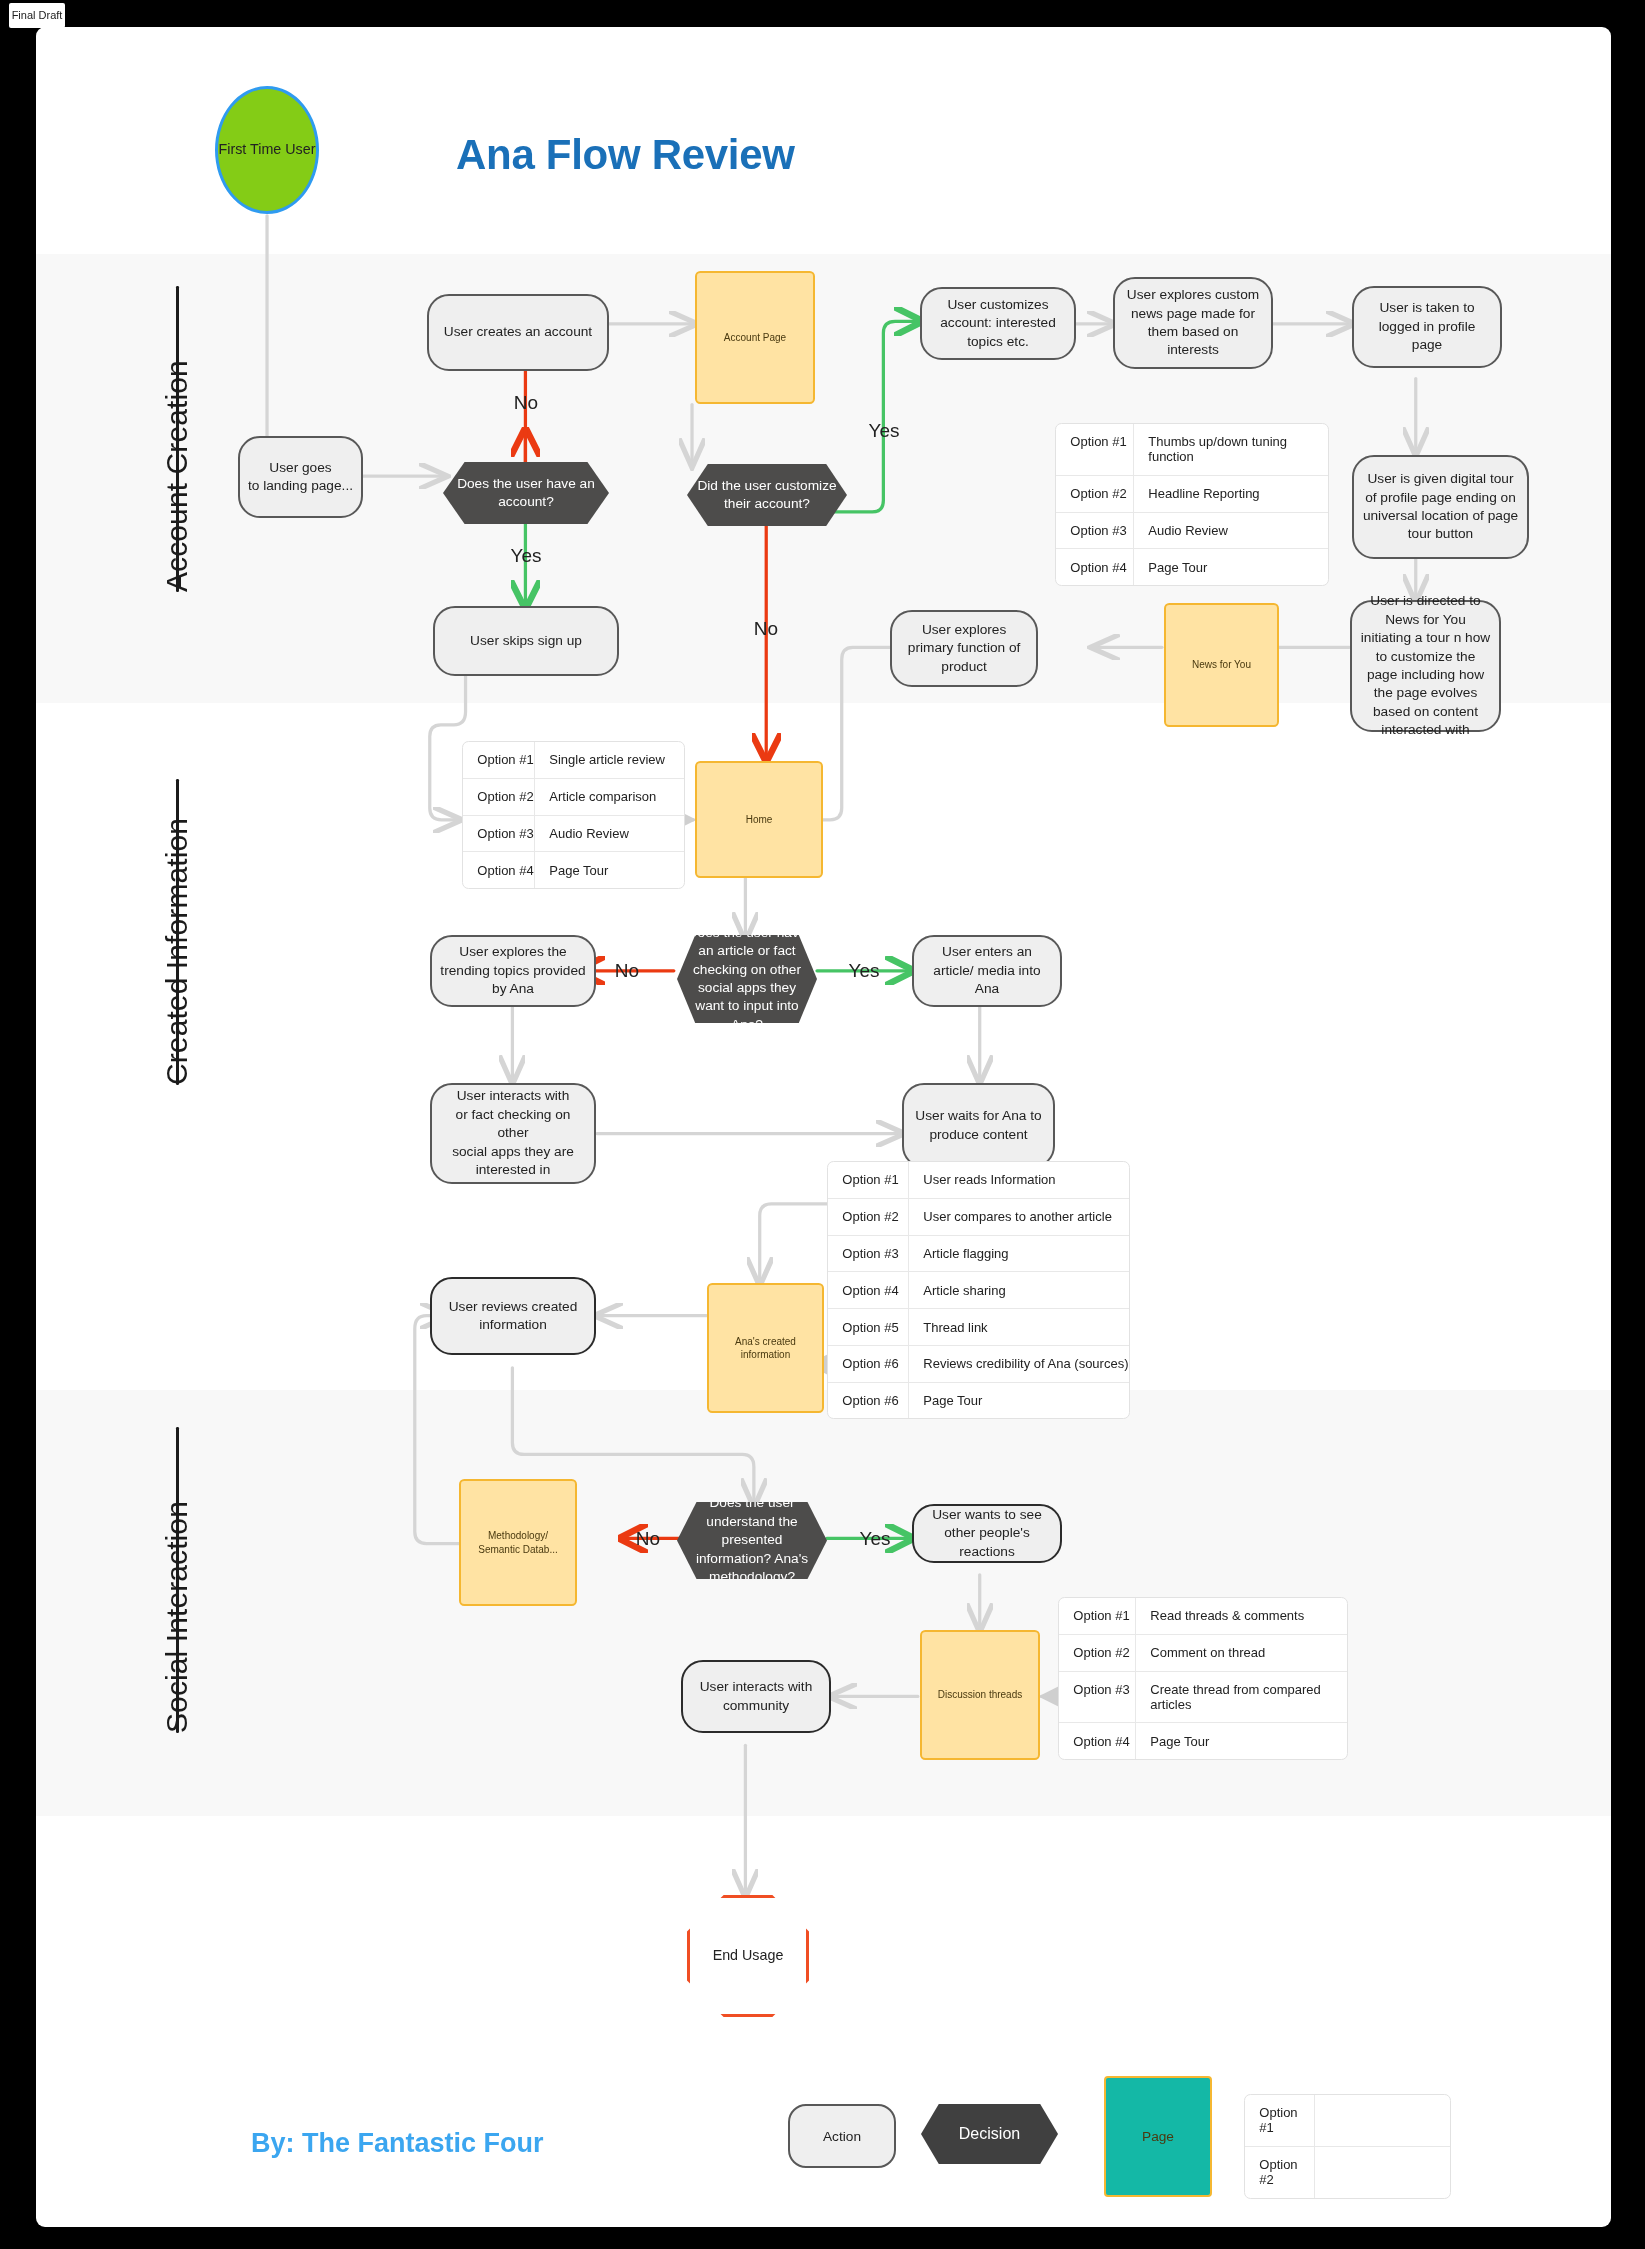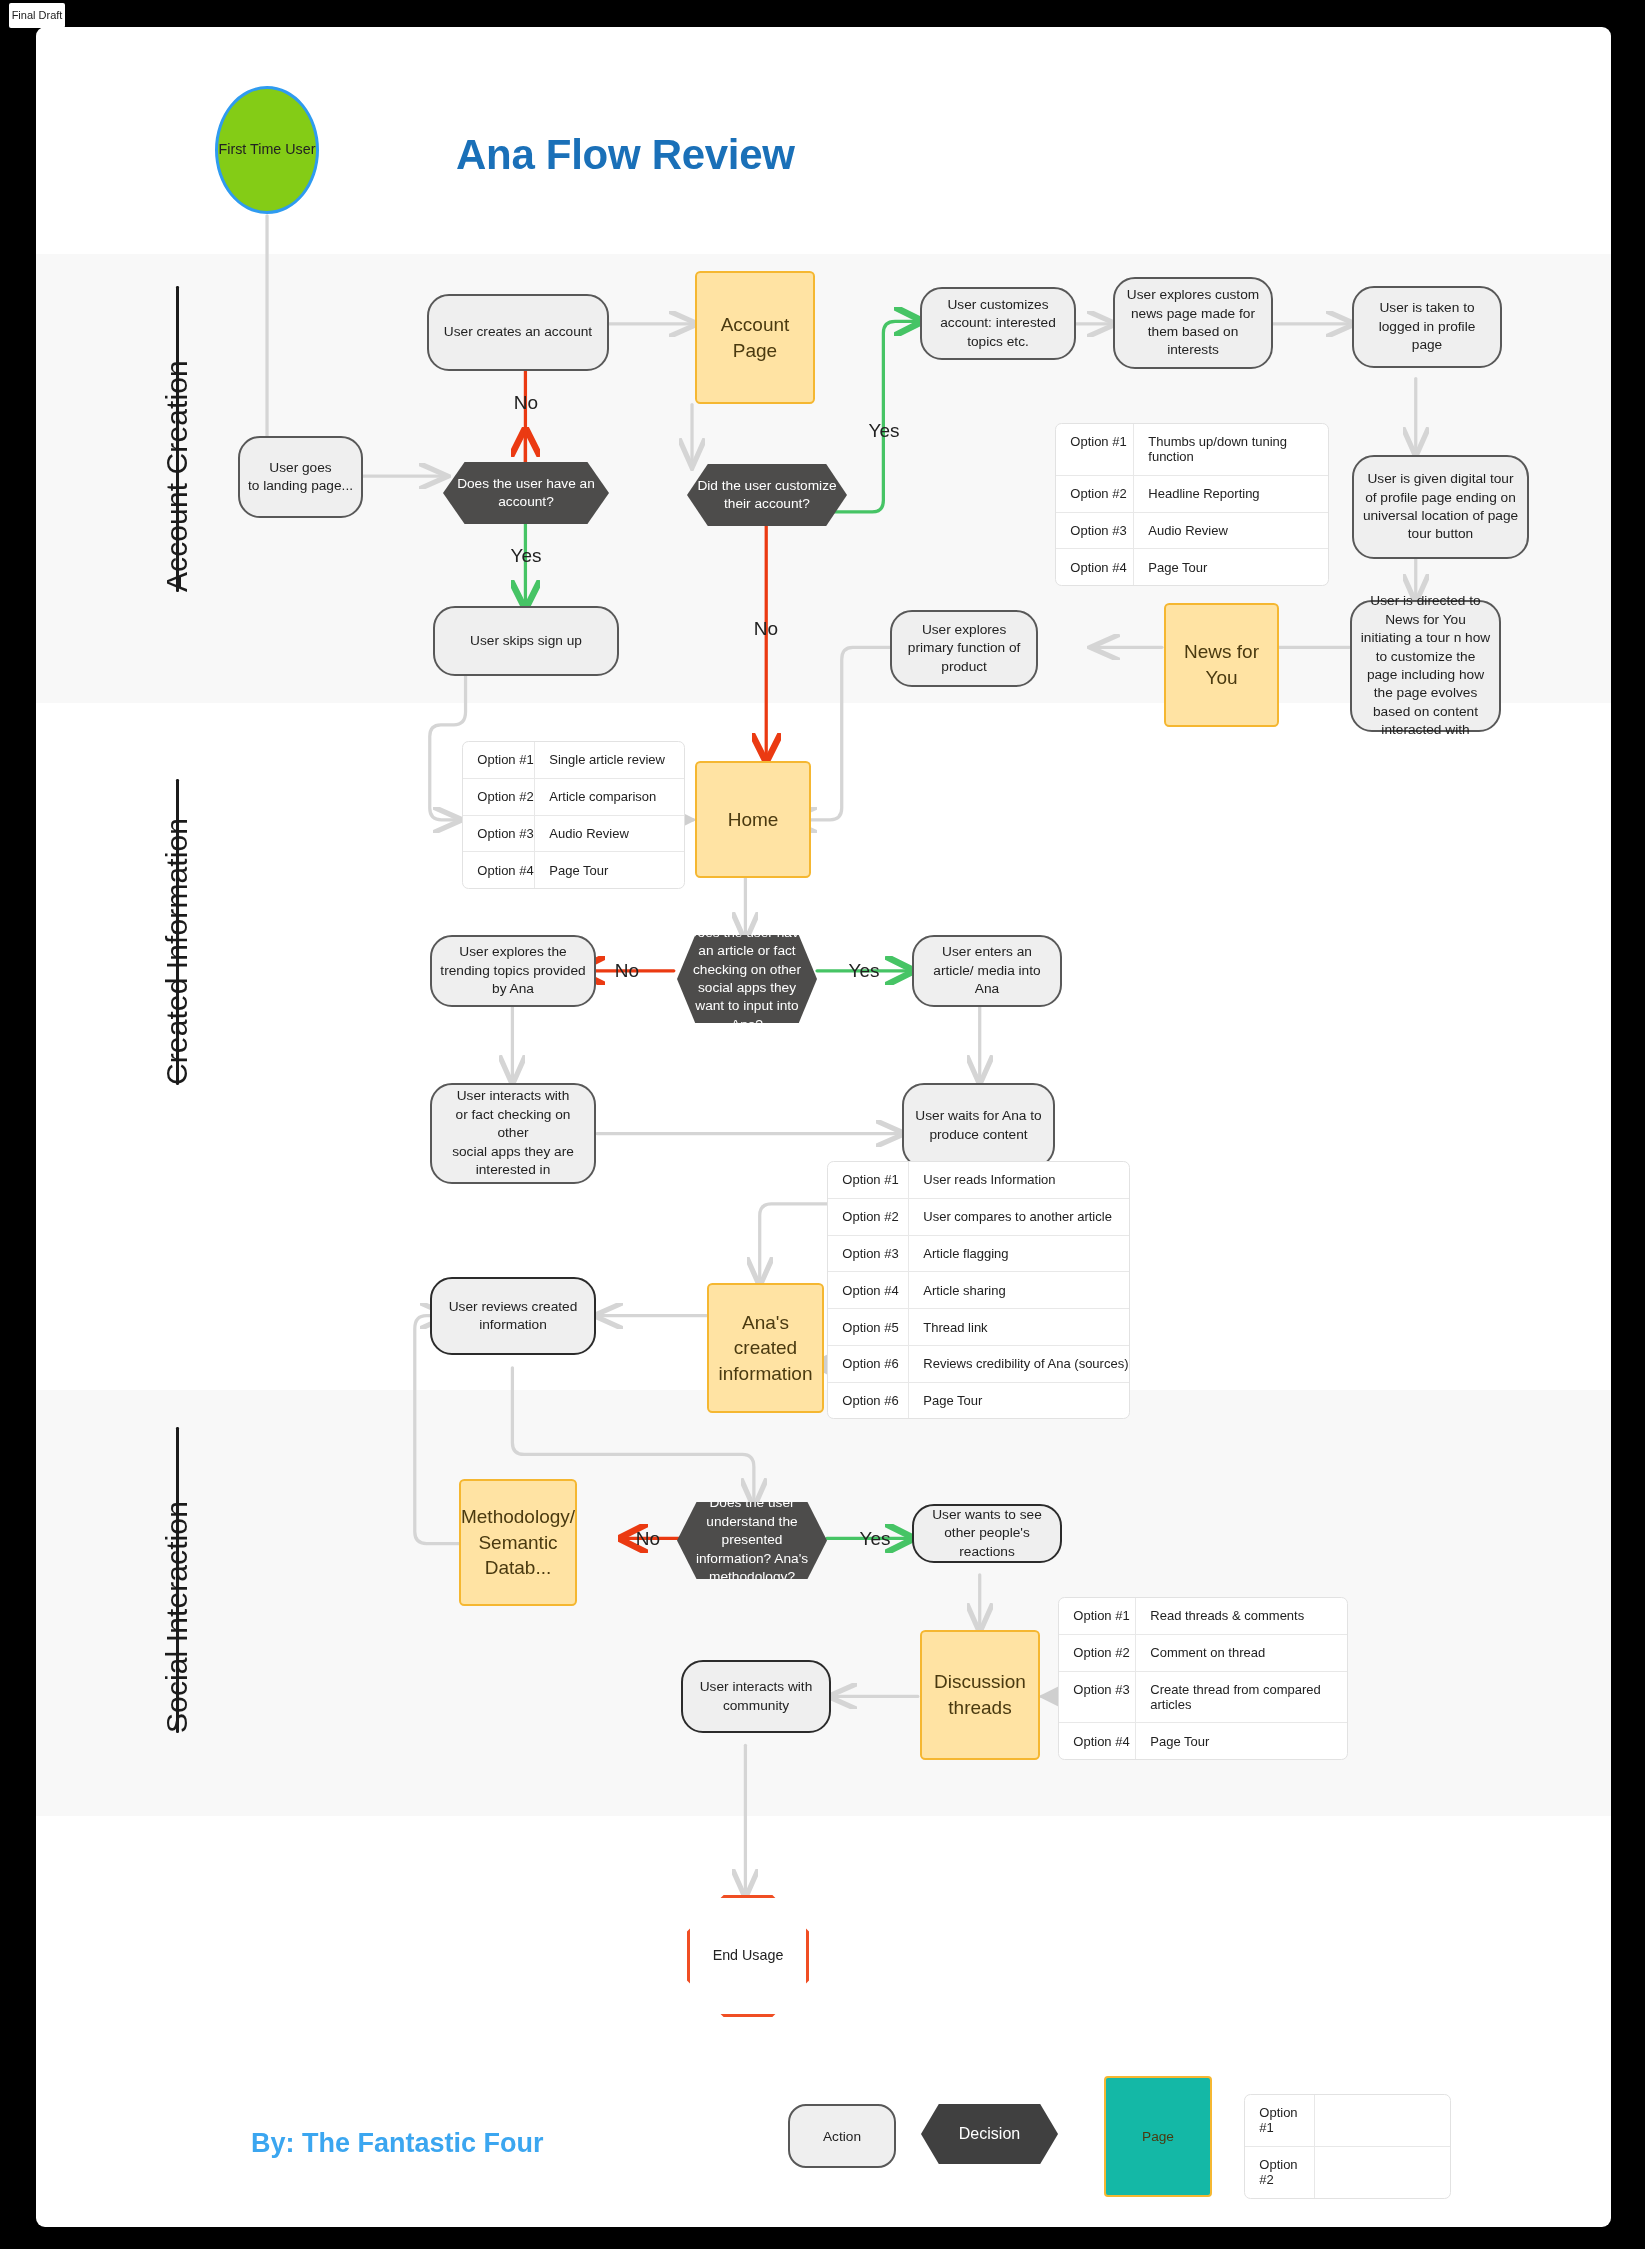--- a/index.html
+++ b/index.html
@@ -30,21 +30,21 @@
   
   #wires{position:absolute;left:0;top:0;width:1575px;height:2200px;pointer-events:none;}
 
   
   .node{position:absolute;box-sizing:border-box;display:flex;align-items:center;
         justify-content:center;text-align:center;line-height:1.35;}
   .action{background:#efefef;border:2.6px solid #585858;border-radius:22px;
           color:#222;font-size:13.7px;padding:3.9px 7.8px;}
   .action.dark{border-color:#2b2b2b;}
   .page{background:#ffe3a3;border:2.6px solid #f5b731;border-radius:5.2px;color:#4a3a10;
-        font-size:19px;padding:3.9px 6.5px;}
+        font-size:10px;padding:3.9px 6.5px;}
   .decision{background:#4d4c4b;color:#fff;font-size:13.7px;padding:3.9px 9px;
             clip-path:polygon(0% 50%,13% 0%,87% 0%,100% 50%,87% 100%,13% 100%);}
   .start-circle{border:3.9px solid #2f9bf0;border-radius:50%;background:#84cc16;color:#222;font-size:14.3px;}
   .end-octagon{border:3.9px solid #f04e23;background:#fff;color:#222;font-size:14.3px;
                clip-path:polygon(30% 0%,70% 0%,100% 30%,100% 70%,70% 100%,30% 100%,0% 70%,0% 30%);}
 
   
   .opt-table{position:absolute;background:#fff;border:1.3px solid #e2e2e2;border-radius:6.5px;
              overflow:hidden;font-size:13px;color:#222;}
   .opt-row{display:flex;border-bottom:1.3px solid #e8e8e8;}
@@ -228,21 +228,21 @@
     </div>
 
     <div class="node page" style="left:1128px;top:576px;width:115px;height:124px;">
       <span>News for You</span>
     </div>
 
     <div class="node action" style="left:854px;top:583px;width:148px;height:77px;padding-left:8px;">
       <span>User explores primary function of product</span>
     </div>
 
-    <div class="node page" style="left:659px;top:734px;width:116px;height:117px;">
+    <div class="node page" style="left:659px;top:734px;width:128px;height:117px;">
       <span>Home</span>
     </div>
 
     <div class="node decision" style="left:641px;top:908px;width:140px;height:88px;">
       <span>Does the user have an article or fact checking on other social apps they want to input into Ana?</span>
     </div>
 
     <div class="node action" style="left:394px;top:908px;width:166px;height:72px;">
       <span>User explores the trending topics provided by Ana</span>
     </div>

